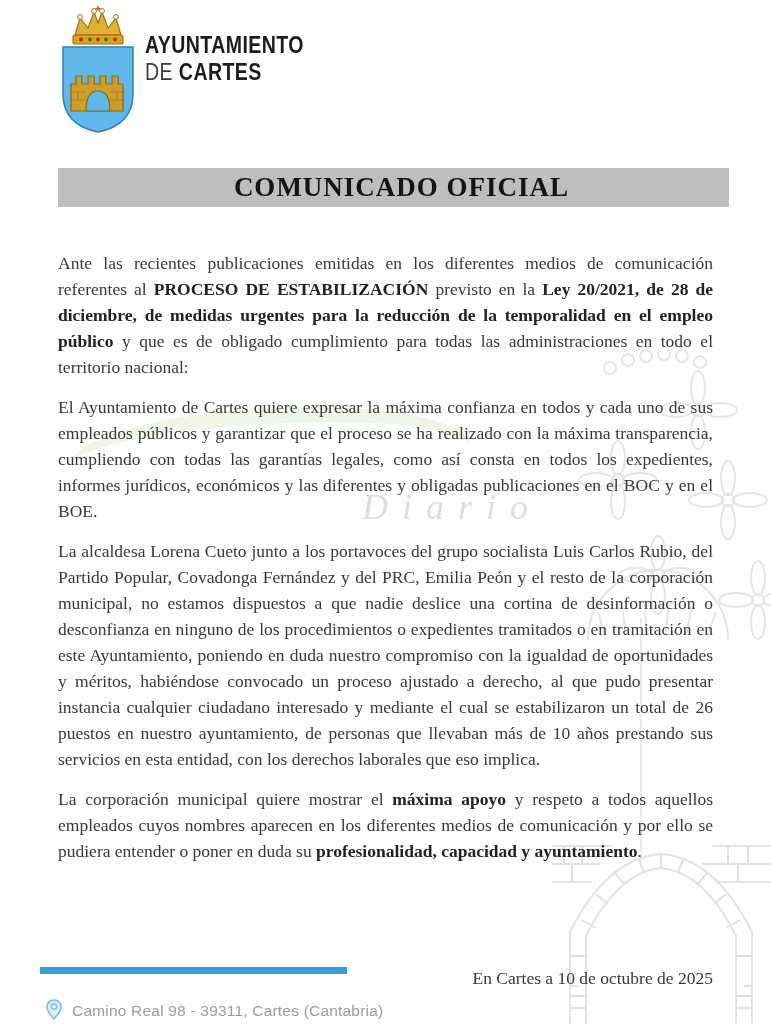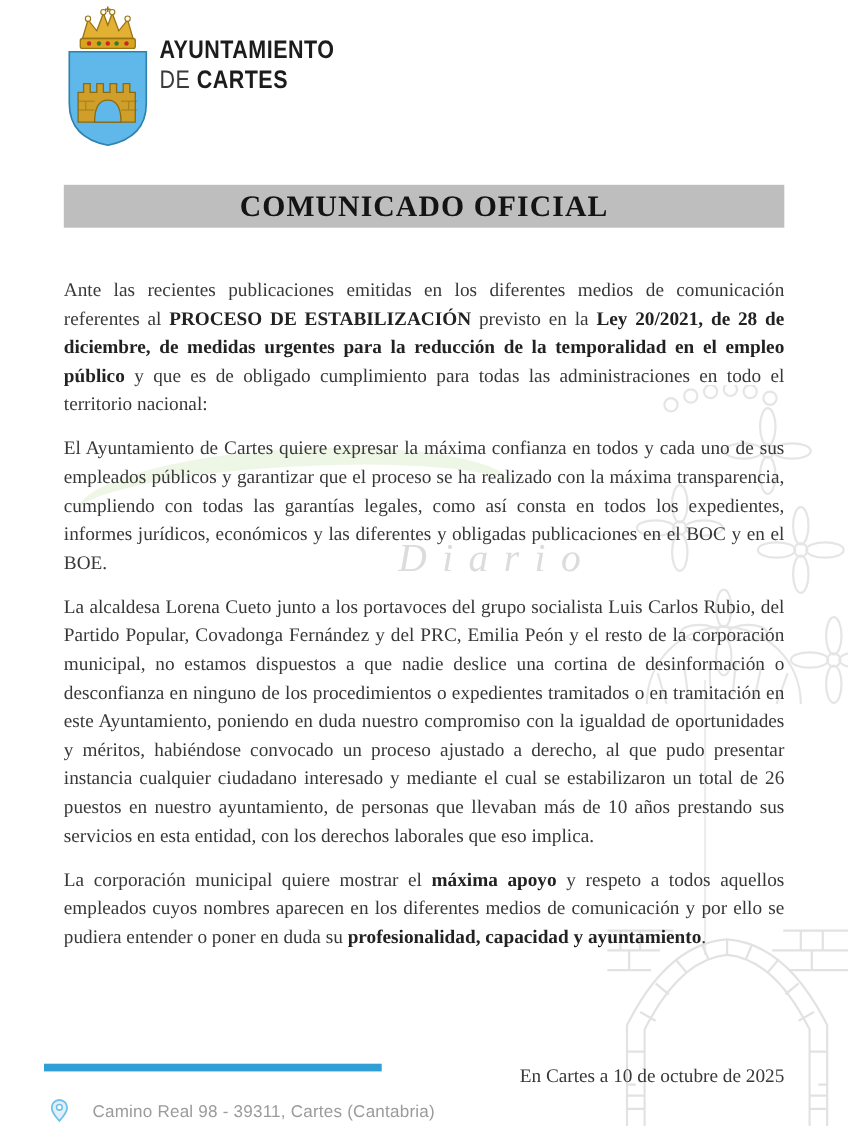--- a/index.html
+++ b/index.html
@@ -26,21 +26,21 @@
             line-height:26px;text-align:justify;}
   .doc-body p{margin:0 0 14px 0;font-family:Liberation Serif, serif;}
   .doc-body .b{font-weight:700;color:#222;}
   .dateline{position:absolute;left:58px;top:926px;width:655px;text-align:right;
             font-size:17.5px;color:#383838;margin-top:42px;}
 
   
   .accent-line{position:absolute;left:40px;top:967px;width:307px;height:7px;}
   .footer{position:absolute;left:46px;top:999px;display:flex;align-items:flex-start;gap:10px;
           font-family:"Liberation Sans",sans-serif;color:#9b9b9b;font-size:15.5px;}
-  .footer .addr{padding-top:3px;letter-spacing:.2px;margin-left:12px;}
+  .footer .addr{padding-top:3px;letter-spacing:.2px;}
 
   
   .wm{position:absolute;pointer-events:none;}
   .wm-diario{left:362px;top:486px;font-family:"Liberation Serif",serif;font-style:italic;
              font-size:36px;letter-spacing:14px;color:#dcdcdc;}
   .wm-site{left:192px;top:563px;font-family:"Liberation Sans",sans-serif;font-weight:700;
            font-size:36px;letter-spacing:1px;opacity:.32;white-space:nowrap;}
   .wm-site .g{color:#79b93f;} .wm-site .p{color:#e09a9a;}
   .wm-swoosh{left:70px;top:408px;width:400px;height:80px;border:0;
              border-top:16px solid rgba(178,214,140,.22);border-radius:50%;
@@ -138,21 +138,21 @@
       <path d="M14,88 h15 M53,88 h15 M14,96 h15 M53,96 h15 M21,88 v8 M60,88 v8" stroke="#8a6a10" stroke-width=".8" opacity=".7"></path>
     </svg>
     <div class="org-text">
       <div class="org-line1">AYUNTAMIENTO</div>
       <div class="org-line2">
         <span class="de">DE </span><span class="nm">CARTES</span>
       </div>
     </div>
   </div>
 
-  <div class="banner" style="background-color: rgb(190, 190, 190);">
+  <div class="banner" style="background-color: rgb(190, 190, 190); padding-left: 16px;">
     <span class="banner-title">COMUNICADO OFICIAL</span>
   </div>
 
   <div class="doc-body">
       <p><span>Ante las recientes publicaciones emitidas en los diferentes medios de comunicación referentes al </span><span class="b">PROCESO DE ESTABILIZACIÓN</span><span> previsto en la </span><span class="b">Ley 20/2021, de 28 de diciembre, de medidas urgentes para la reducción de la temporalidad en el empleo público</span><span> y que es de obligado cumplimiento para todas las administraciones en todo el territorio nacional:</span></p>
       <p><span>El Ayuntamiento de Cartes quiere expresar la máxima confianza en todos y cada uno de sus empleados públicos y garantizar que el proceso se ha realizado con la máxima transparencia, cumpliendo con todas las garantías legales, como así consta en todos los expedientes, informes jurídicos, económicos y las diferentes y obligadas publicaciones en el BOC y en el BOE.</span></p>
       <p><span>La alcaldesa Lorena Cueto junto a los portavoces del grupo socialista Luis Carlos Rubio, del Partido Popular, Covadonga Fernández y del PRC, Emilia Peón y el resto de la corporación municipal, no estamos dispuestos a que nadie deslice una cortina de desinformación o desconfianza en ninguno de los procedimientos o expedientes tramitados o en tramitación en este Ayuntamiento, poniendo en duda nuestro compromiso con la igualdad de oportunidades y méritos, habiéndose convocado un proceso ajustado a derecho, al que pudo presentar instancia cualquier ciudadano interesado y mediante el cual se estabilizaron un total de 26 puestos en nuestro ayuntamiento, de personas que llevaban más de 10 años prestando sus servicios en esta entidad, con los derechos laborales que eso implica.</span></p>
       <p><span>La corporación municipal quiere mostrar el </span><span class="b">máxima apoyo</span><span> y respeto a todos aquellos empleados cuyos nombres aparecen en los diferentes medios de comunicación y por ello se pudiera entender o poner en duda su </span><span class="b">profesionalidad, capacidad y ayuntamiento</span><span>.</span></p>
     </div>
 

